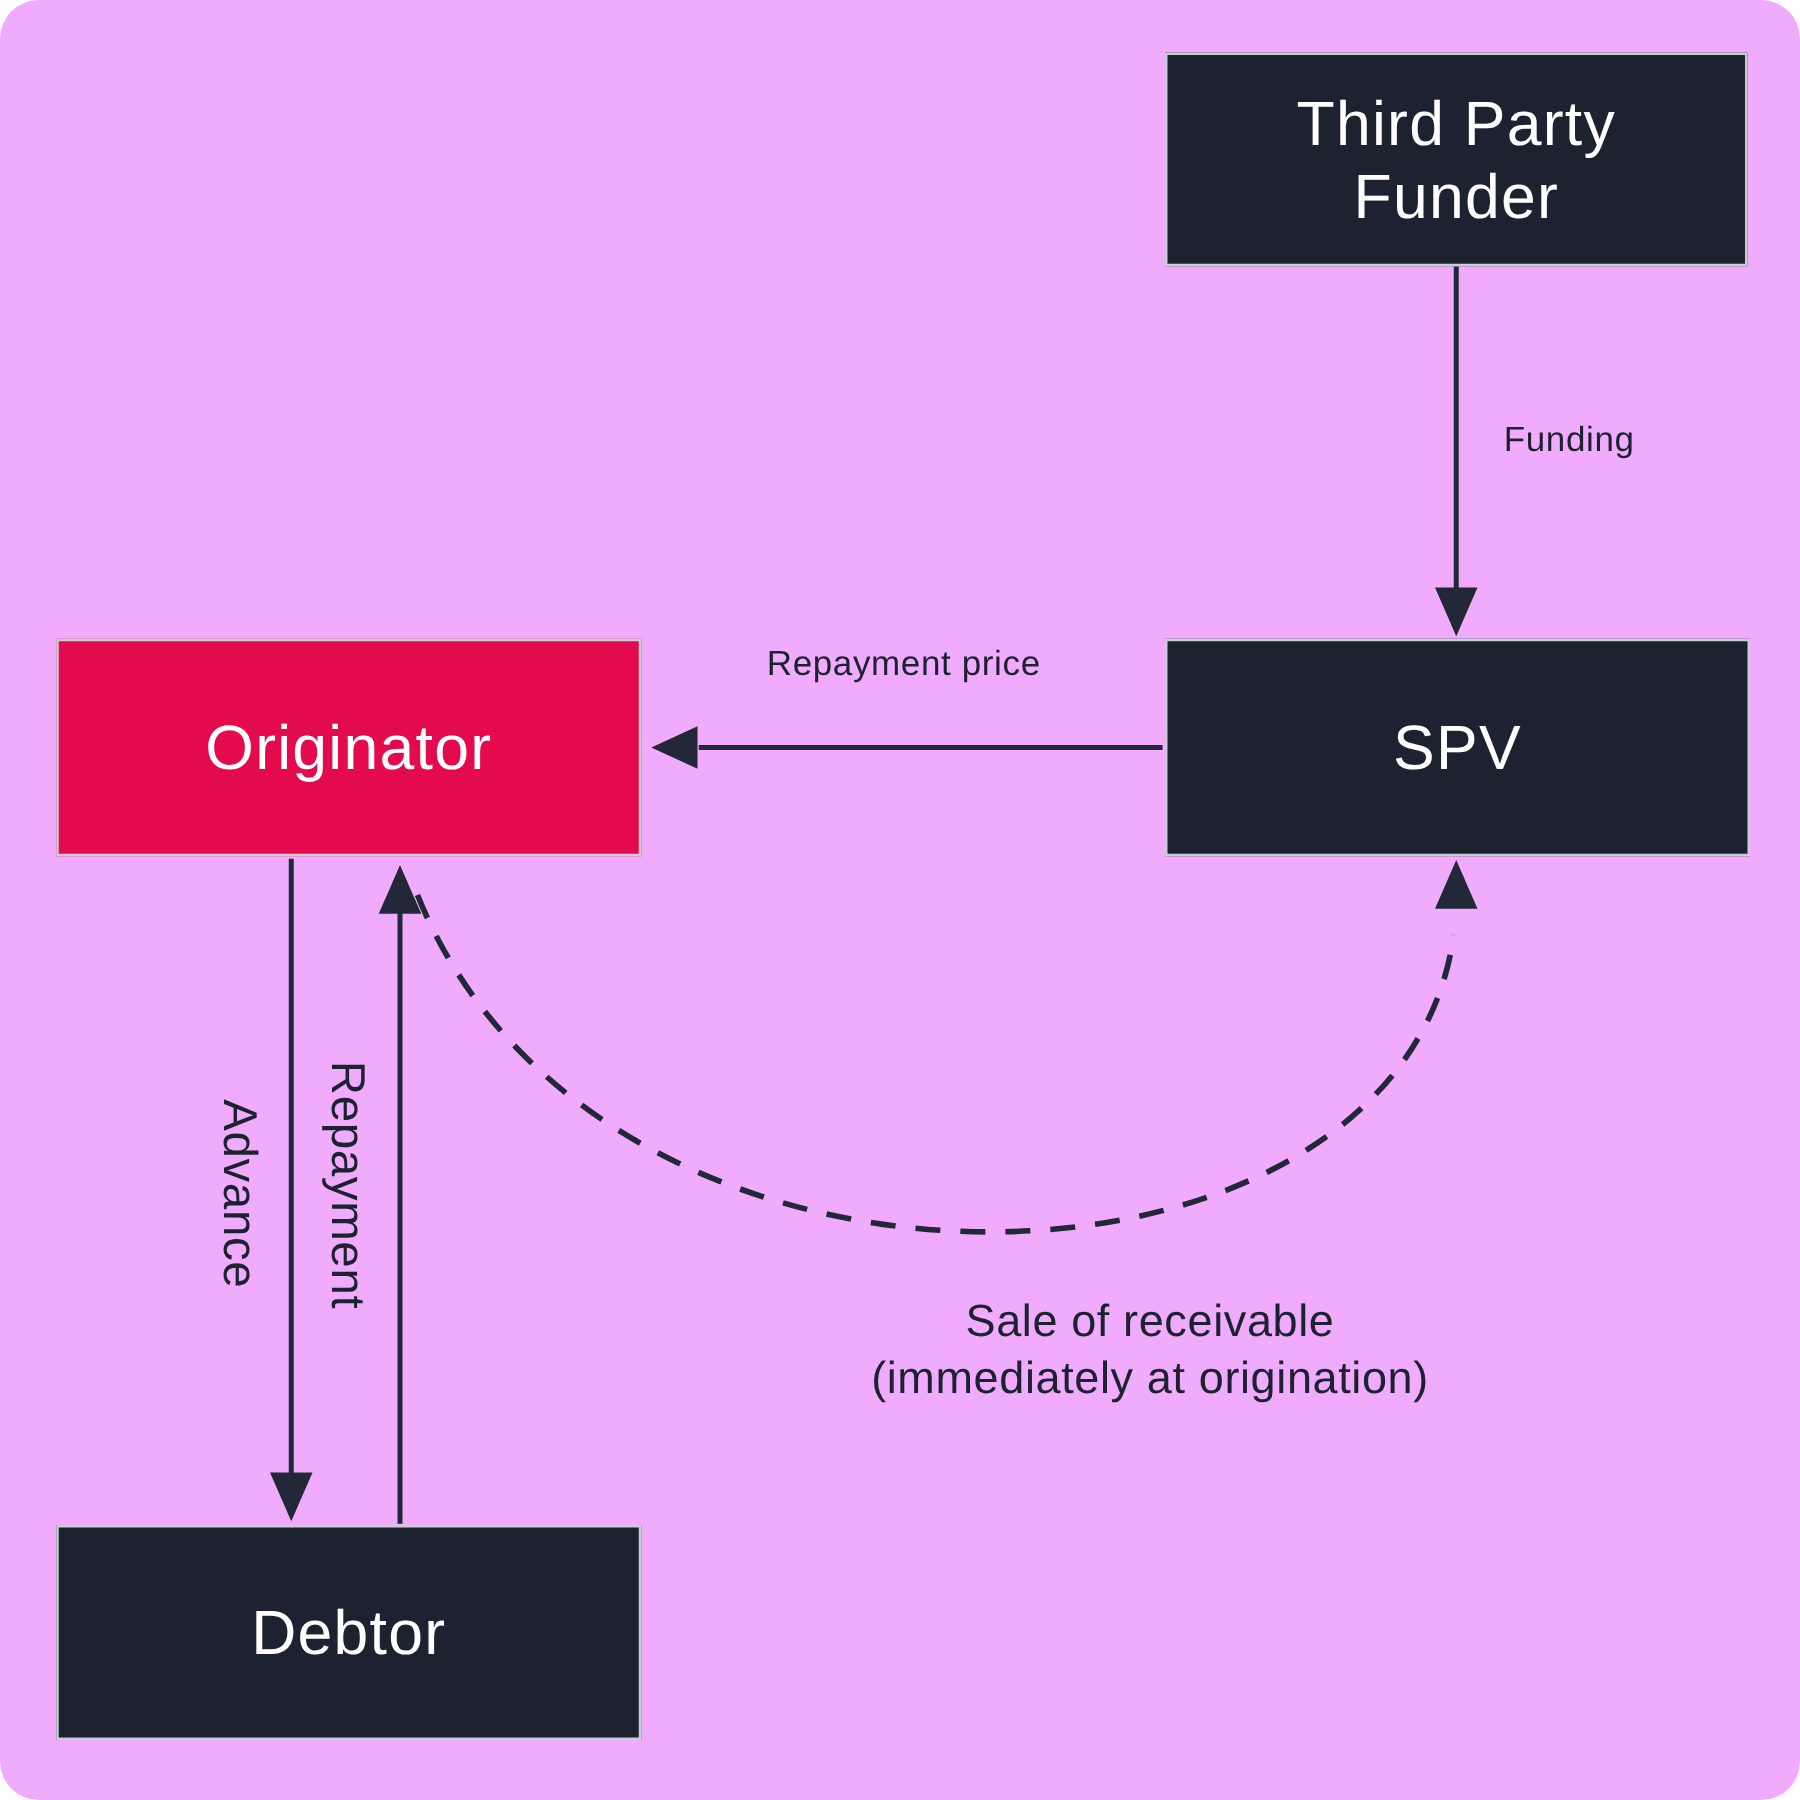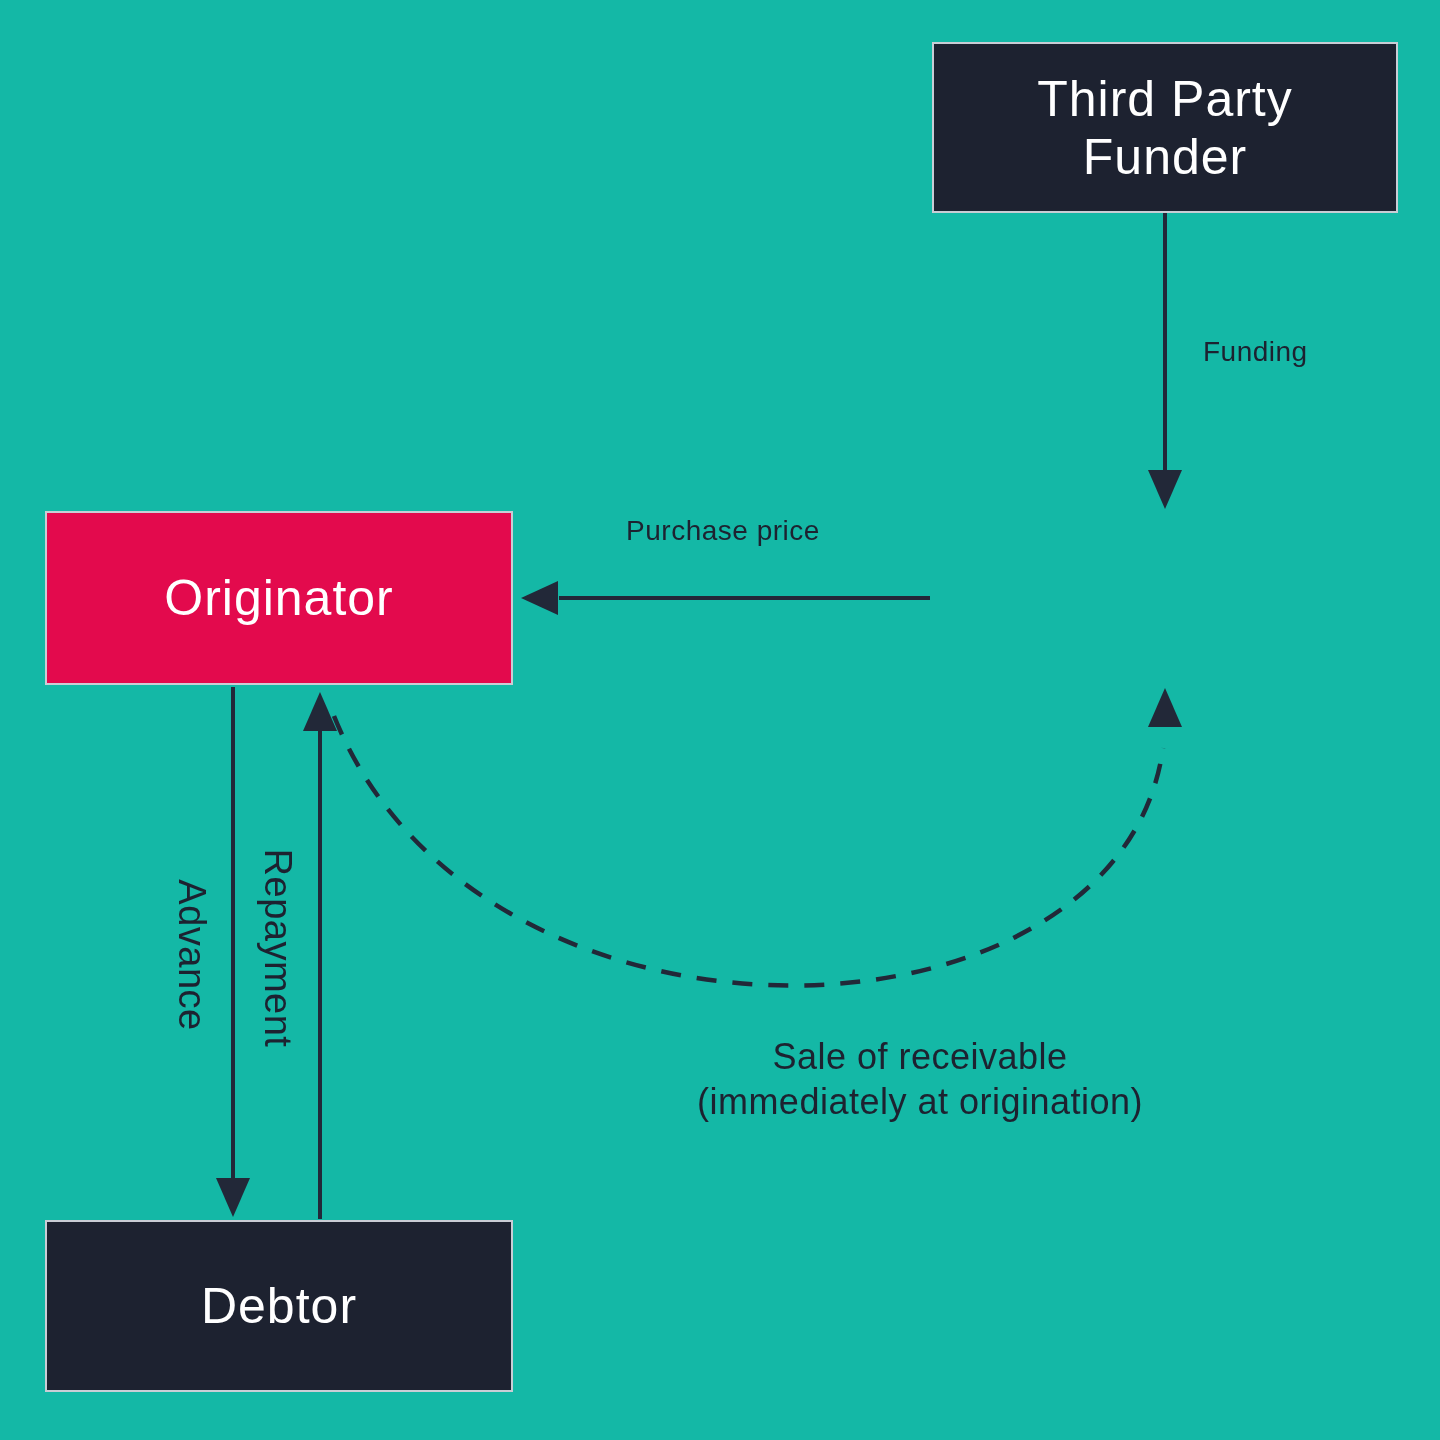--- a/index.html
+++ b/index.html
@@ -5,22 +5,23 @@
   html, body {
     margin: 0;
     padding: 0;
     background: #ffffff;
     font-family: "Liberation Sans", sans-serif;
   }
   .canvas {
     position: relative;
     width: 1440px;
     height: 1440px;
-    background: #14b8a6;
+    background: #f0abfc;
     overflow: hidden;
+    border-radius: 31px;
   }
   .arrow-layer {
     position: absolute;
     inset: 0;
     width: 1440px;
     height: 1440px;
   }
   .node {
     position: absolute;
     display: flex;
@@ -105,28 +106,31 @@
   </svg>
 
   <div class="node node-navy" style="left:932px; top:42px; width:466px; height:171px;">
     <div class="node-label">Third Party Funder</div>
   </div>
 
   <div class="node node-red" style="left:45px; top:511px; width:468px; height:174px;">
     <div class="node-label">Originator</div>
   </div>
 
+  <div class="node node-navy" style="left:932px; top:511px; width:468px; height:174px;">
+    <div class="node-label">SPV</div>
+  </div>
 
   <div class="node node-navy" style="left:45px; top:1220px; width:468px; height:172px;">
     <div class="node-label">Debtor</div>
   </div>
 
   <div class="edge-label" style="left:1203px; top:336px;">Funding</div>
 
-  <div class="edge-label centered" style="left:723px; top:531px;">Purchase price</div>
+  <div class="edge-label centered" style="left:723px; top:531px;">Repayment price</div>
 
   <div class="edge-label rotated" style="left:191px; top:955px; font-size:38px;">Advance</div>
 
   <div class="edge-label rotated" style="left:277px; top:948px; font-size:38px;">Repayment</div>
 
   <div class="note">
     <span>Sale of receivable</span>
     <span>(immediately at origination)</span>
   </div>
 

